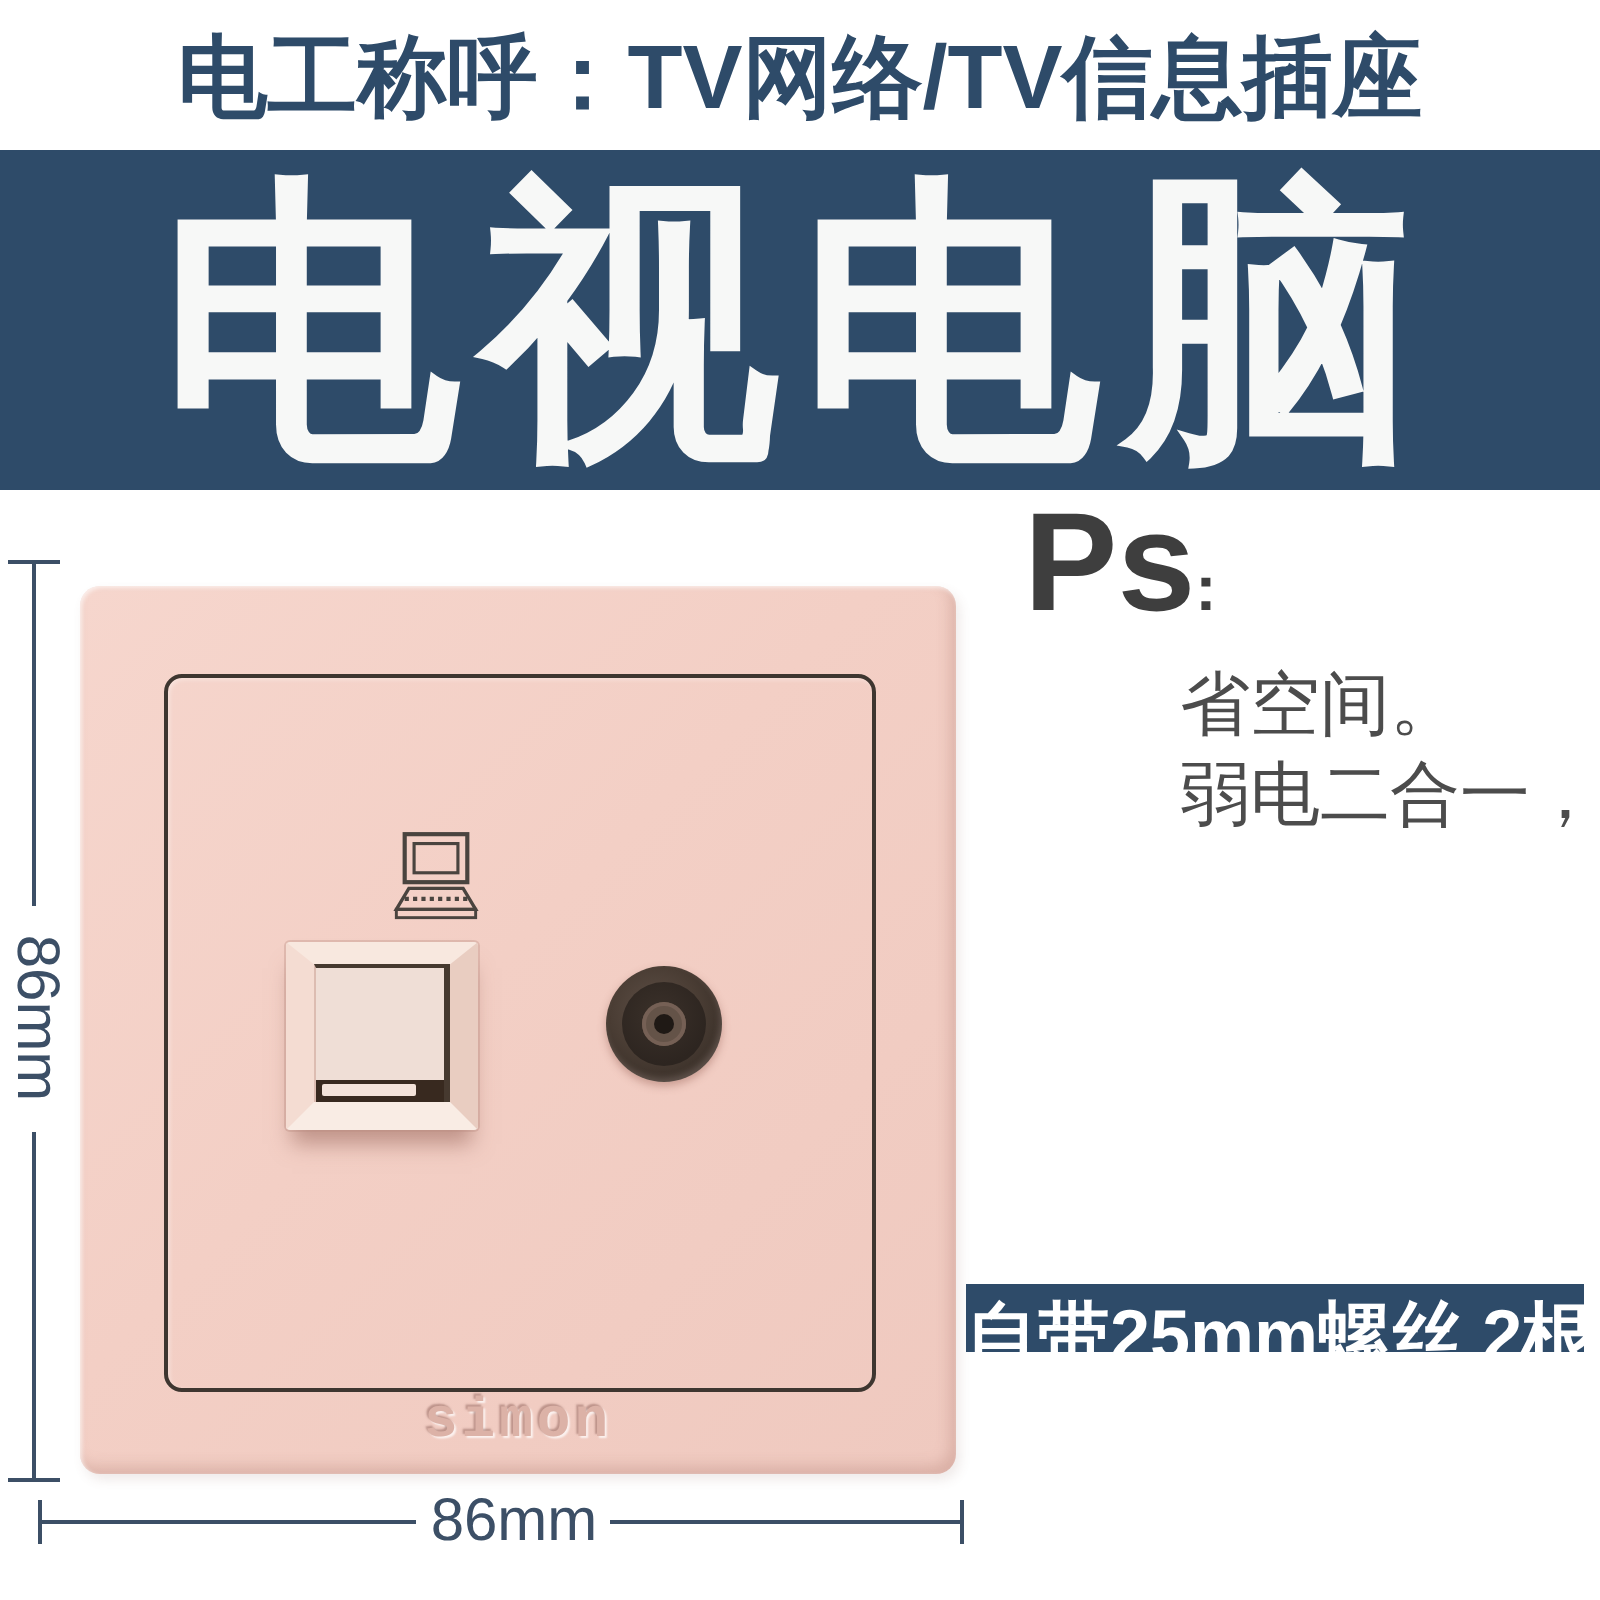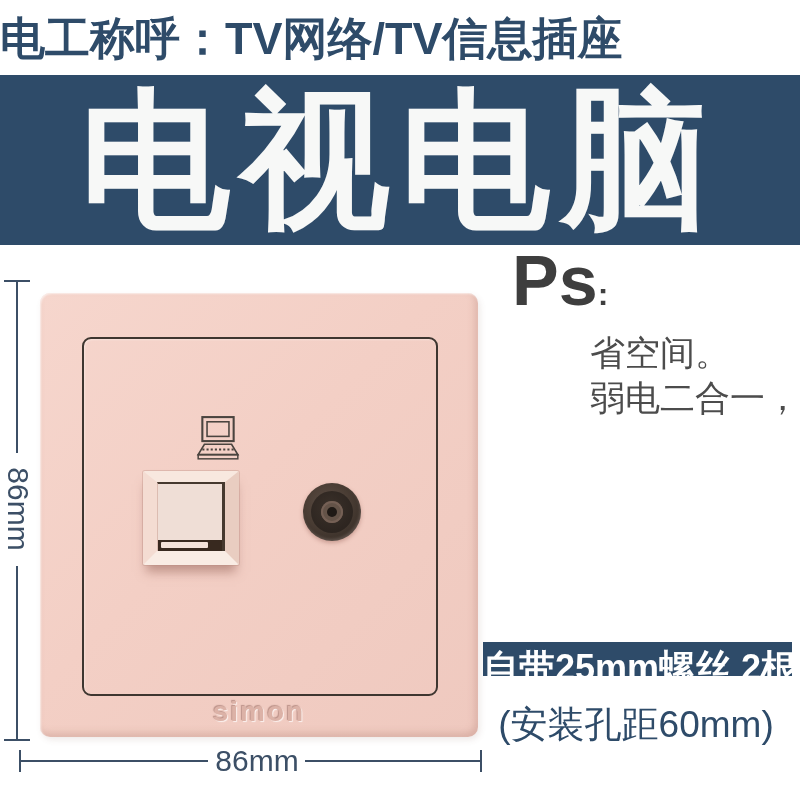--- a/index.html
+++ b/index.html
@@ -10,33 +10,32 @@
   }
   *{margin:0;padding:0;box-sizing:border-box;}
   html,body{width:800px;height:800px;background:#ffffff;overflow:hidden;}
   body{font-family:"Liberation Sans", sans-serif;position:relative;}
 
   .stage{position:absolute;left:0;top:0;width:800px;height:800px;}
 
   
   .page-title{
     position:absolute;left:0;top:0;width:800px;height:75px;
-    line-height:78px;
+    line-height:78px;text-align:center;
     font-size:45px;font-weight:700;color:var(--navy);
     letter-spacing:0px;white-space:nowrap;
   }
   .hero-banner{
     position:absolute;left:0;top:75px;width:800px;height:170px;
     background:var(--navy);
   }
   .hero-banner-text{
     width:100%;height:100%;text-align:center;line-height:172px;
     font-size:150px;font-weight:700;color:#f7f8f7;letter-spacing:10px;
     white-space:nowrap;
-    font-family:Liberation Serif, serif;
   }
 
   
   .plate{
     position:absolute;left:40px;top:293px;width:438px;height:444px;
     border-radius:10px;
     background:linear-gradient(135deg,#f6d6cd 0%,var(--plate-pink) 45%,#efc9bf 100%);
     box-shadow:
       inset 1px 1px 2px rgba(255,255,255,.65),
       inset -3px -4px 7px rgba(166,112,102,.28),
@@ -87,20 +86,21 @@
   }
   .coax-hole{
     position:absolute;left:24px;top:24px;right:24px;bottom:24px;border-radius:50%;
     background:#1f1915;
   }
 
   .brand-logo{
     position:absolute;left:50%;top:403px;transform:translateX(-50%);
     font-size:28px;font-weight:700;letter-spacing:2px;color:#dcb2a7;
     text-shadow:-1px -1px 1px rgba(137,92,83,.5), 1px 1px 1px rgba(255,255,255,.75);
+    font-family:Liberation Mono, monospace;
   }
 
   
   .dim{position:absolute;background:var(--dim-line);}
   .dim-v-cap-top{left:4px;top:280px;width:26px;height:2px;}
   .dim-v-seg1{left:16px;top:281px;width:2px;height:172px;}
   .dim-v-seg2{left:16px;top:566px;width:2px;height:174px;}
   .dim-v-cap-bottom{left:4px;top:739px;width:26px;height:2px;}
   .dim-v-label-anchor{position:absolute;left:18px;top:509px;width:0;height:0;}
   .dim-v-label-anchor span{
@@ -191,15 +191,14 @@
   <div class="dim dim-h-seg2"></div>
   <div class="dim dim-h-tick-right"></div>
 
   <div class="ps-heading"><span>Ps</span><span class="ps-colon">:</span></div>
   <div class="ps-lines">
     <div>省空间。</div>
     <div>弱电二合一，</div>
   </div>
 
   <div class="screws-banner">自带25mm螺丝 2根</div>
-  <div class="hole-spacing-note">(安装孔距60mm)</div>
 
 </div>
 
 </body></html>

